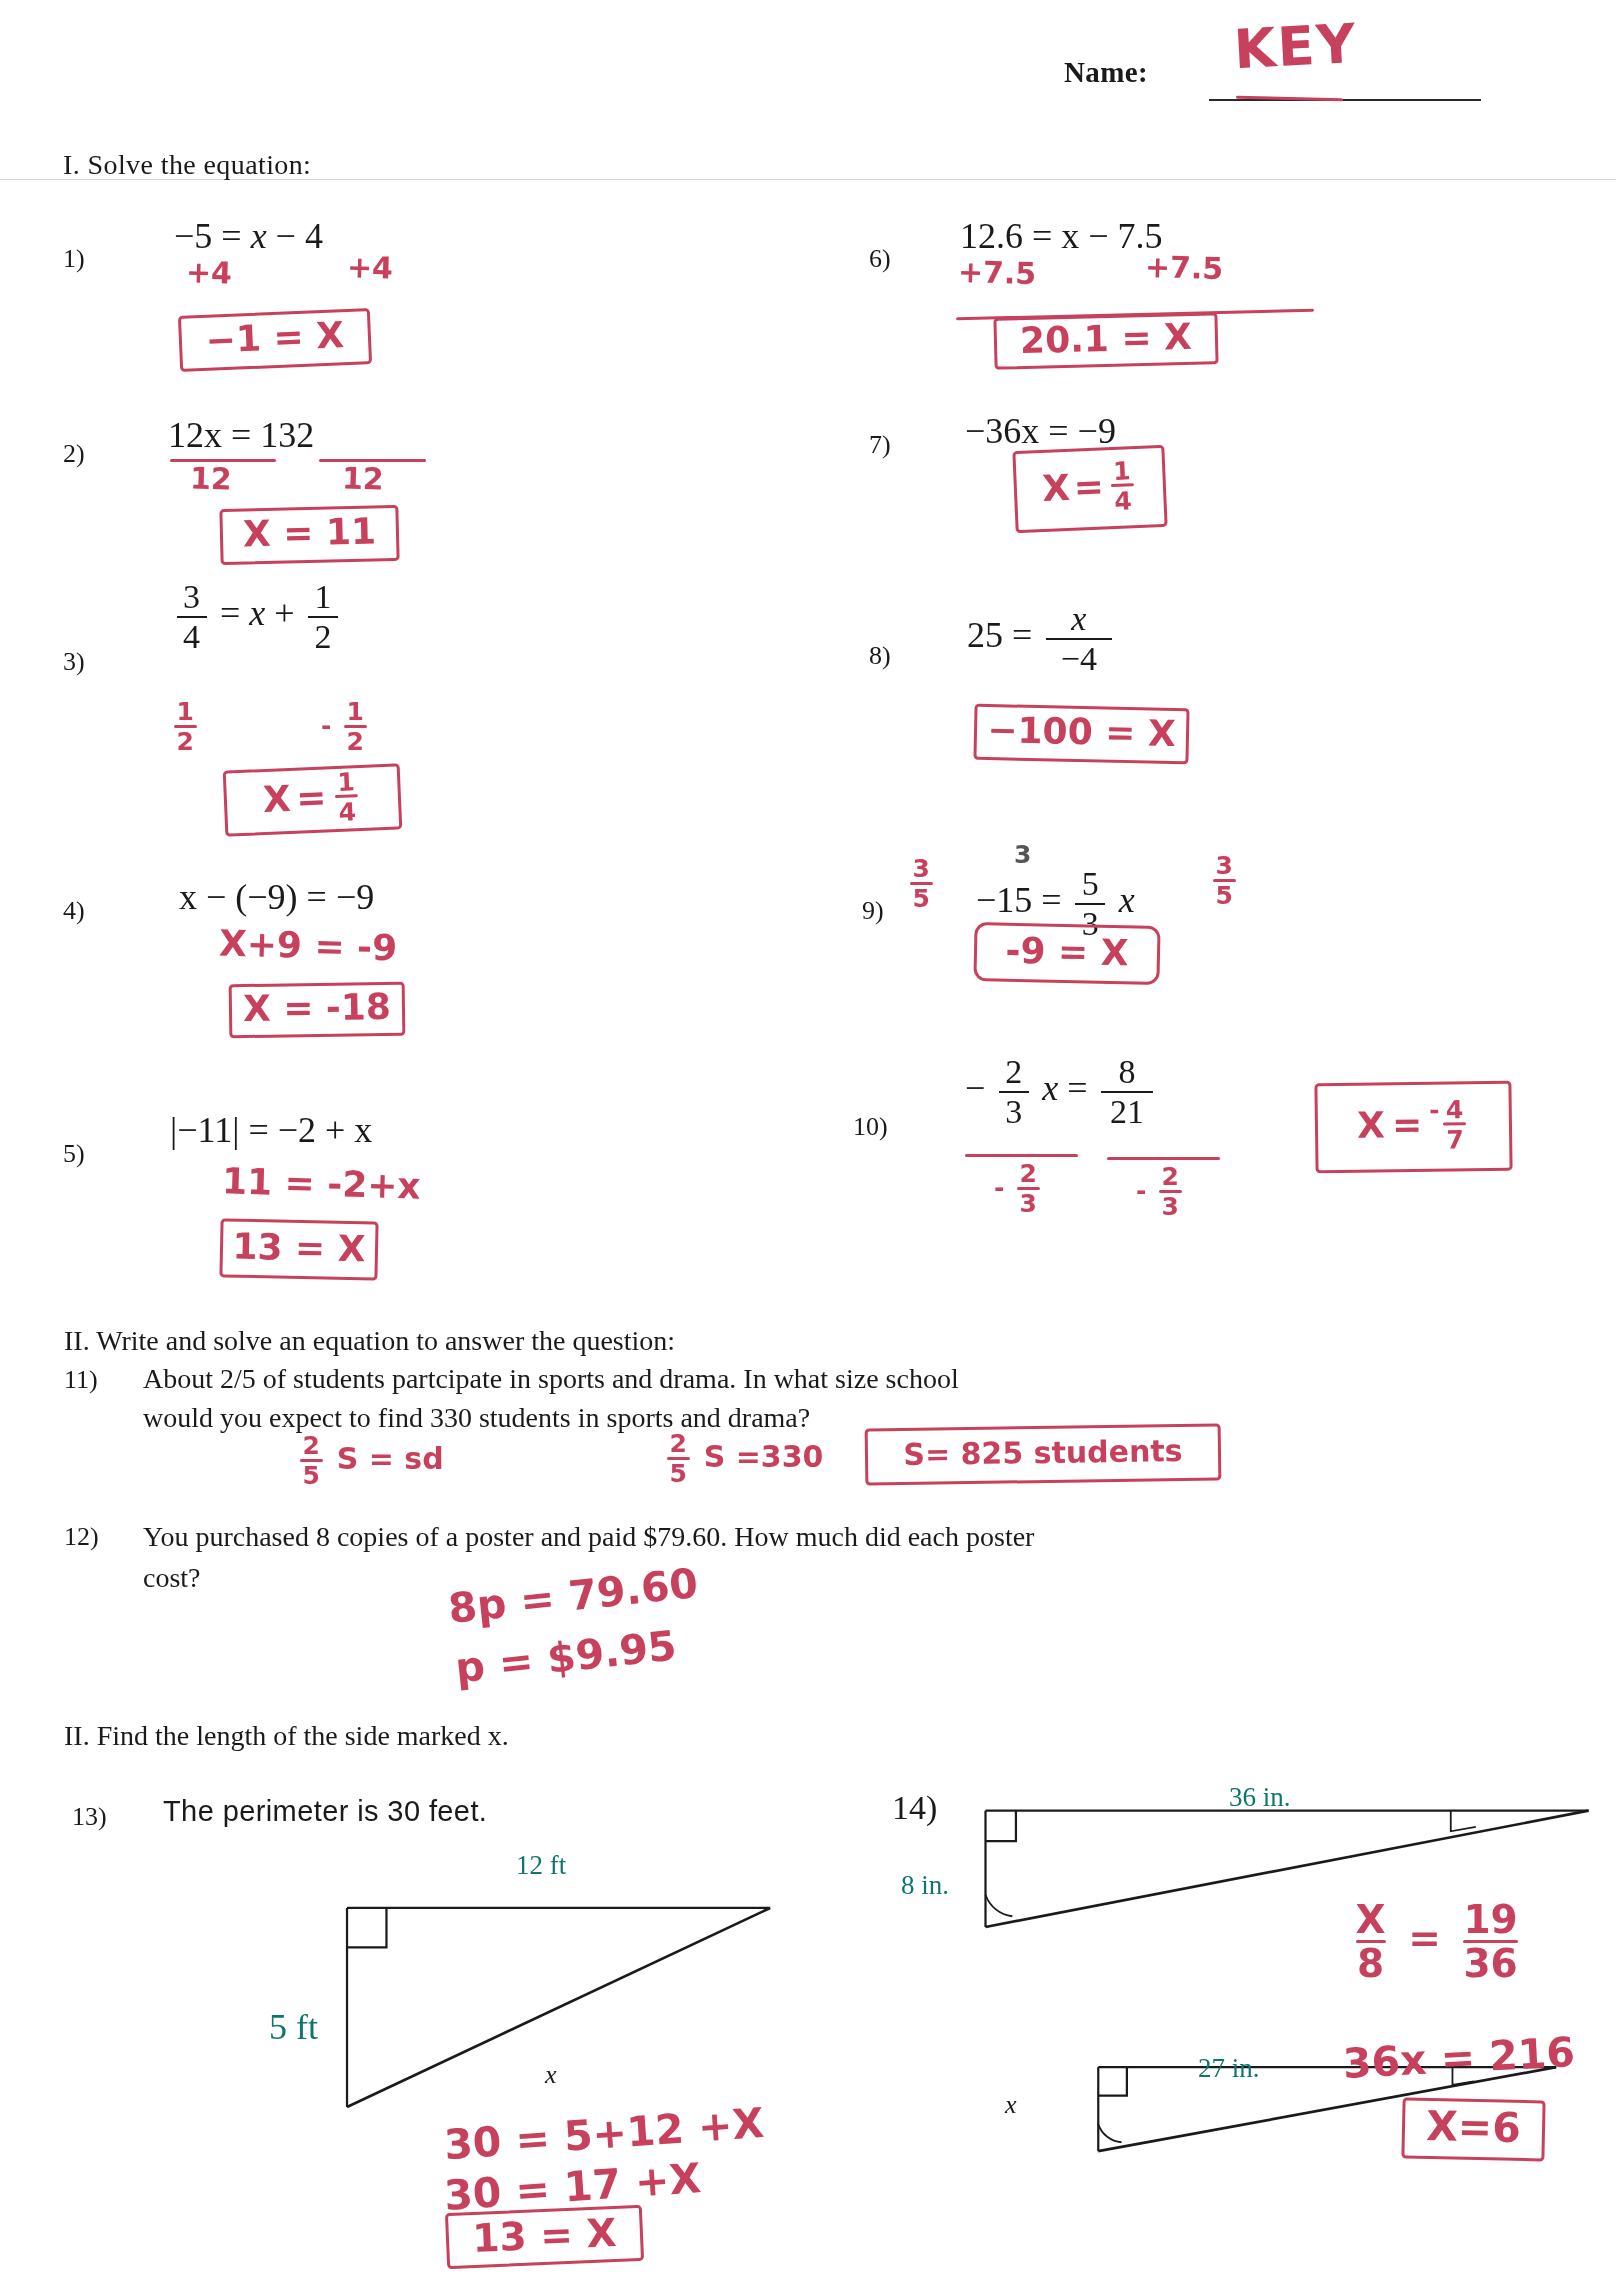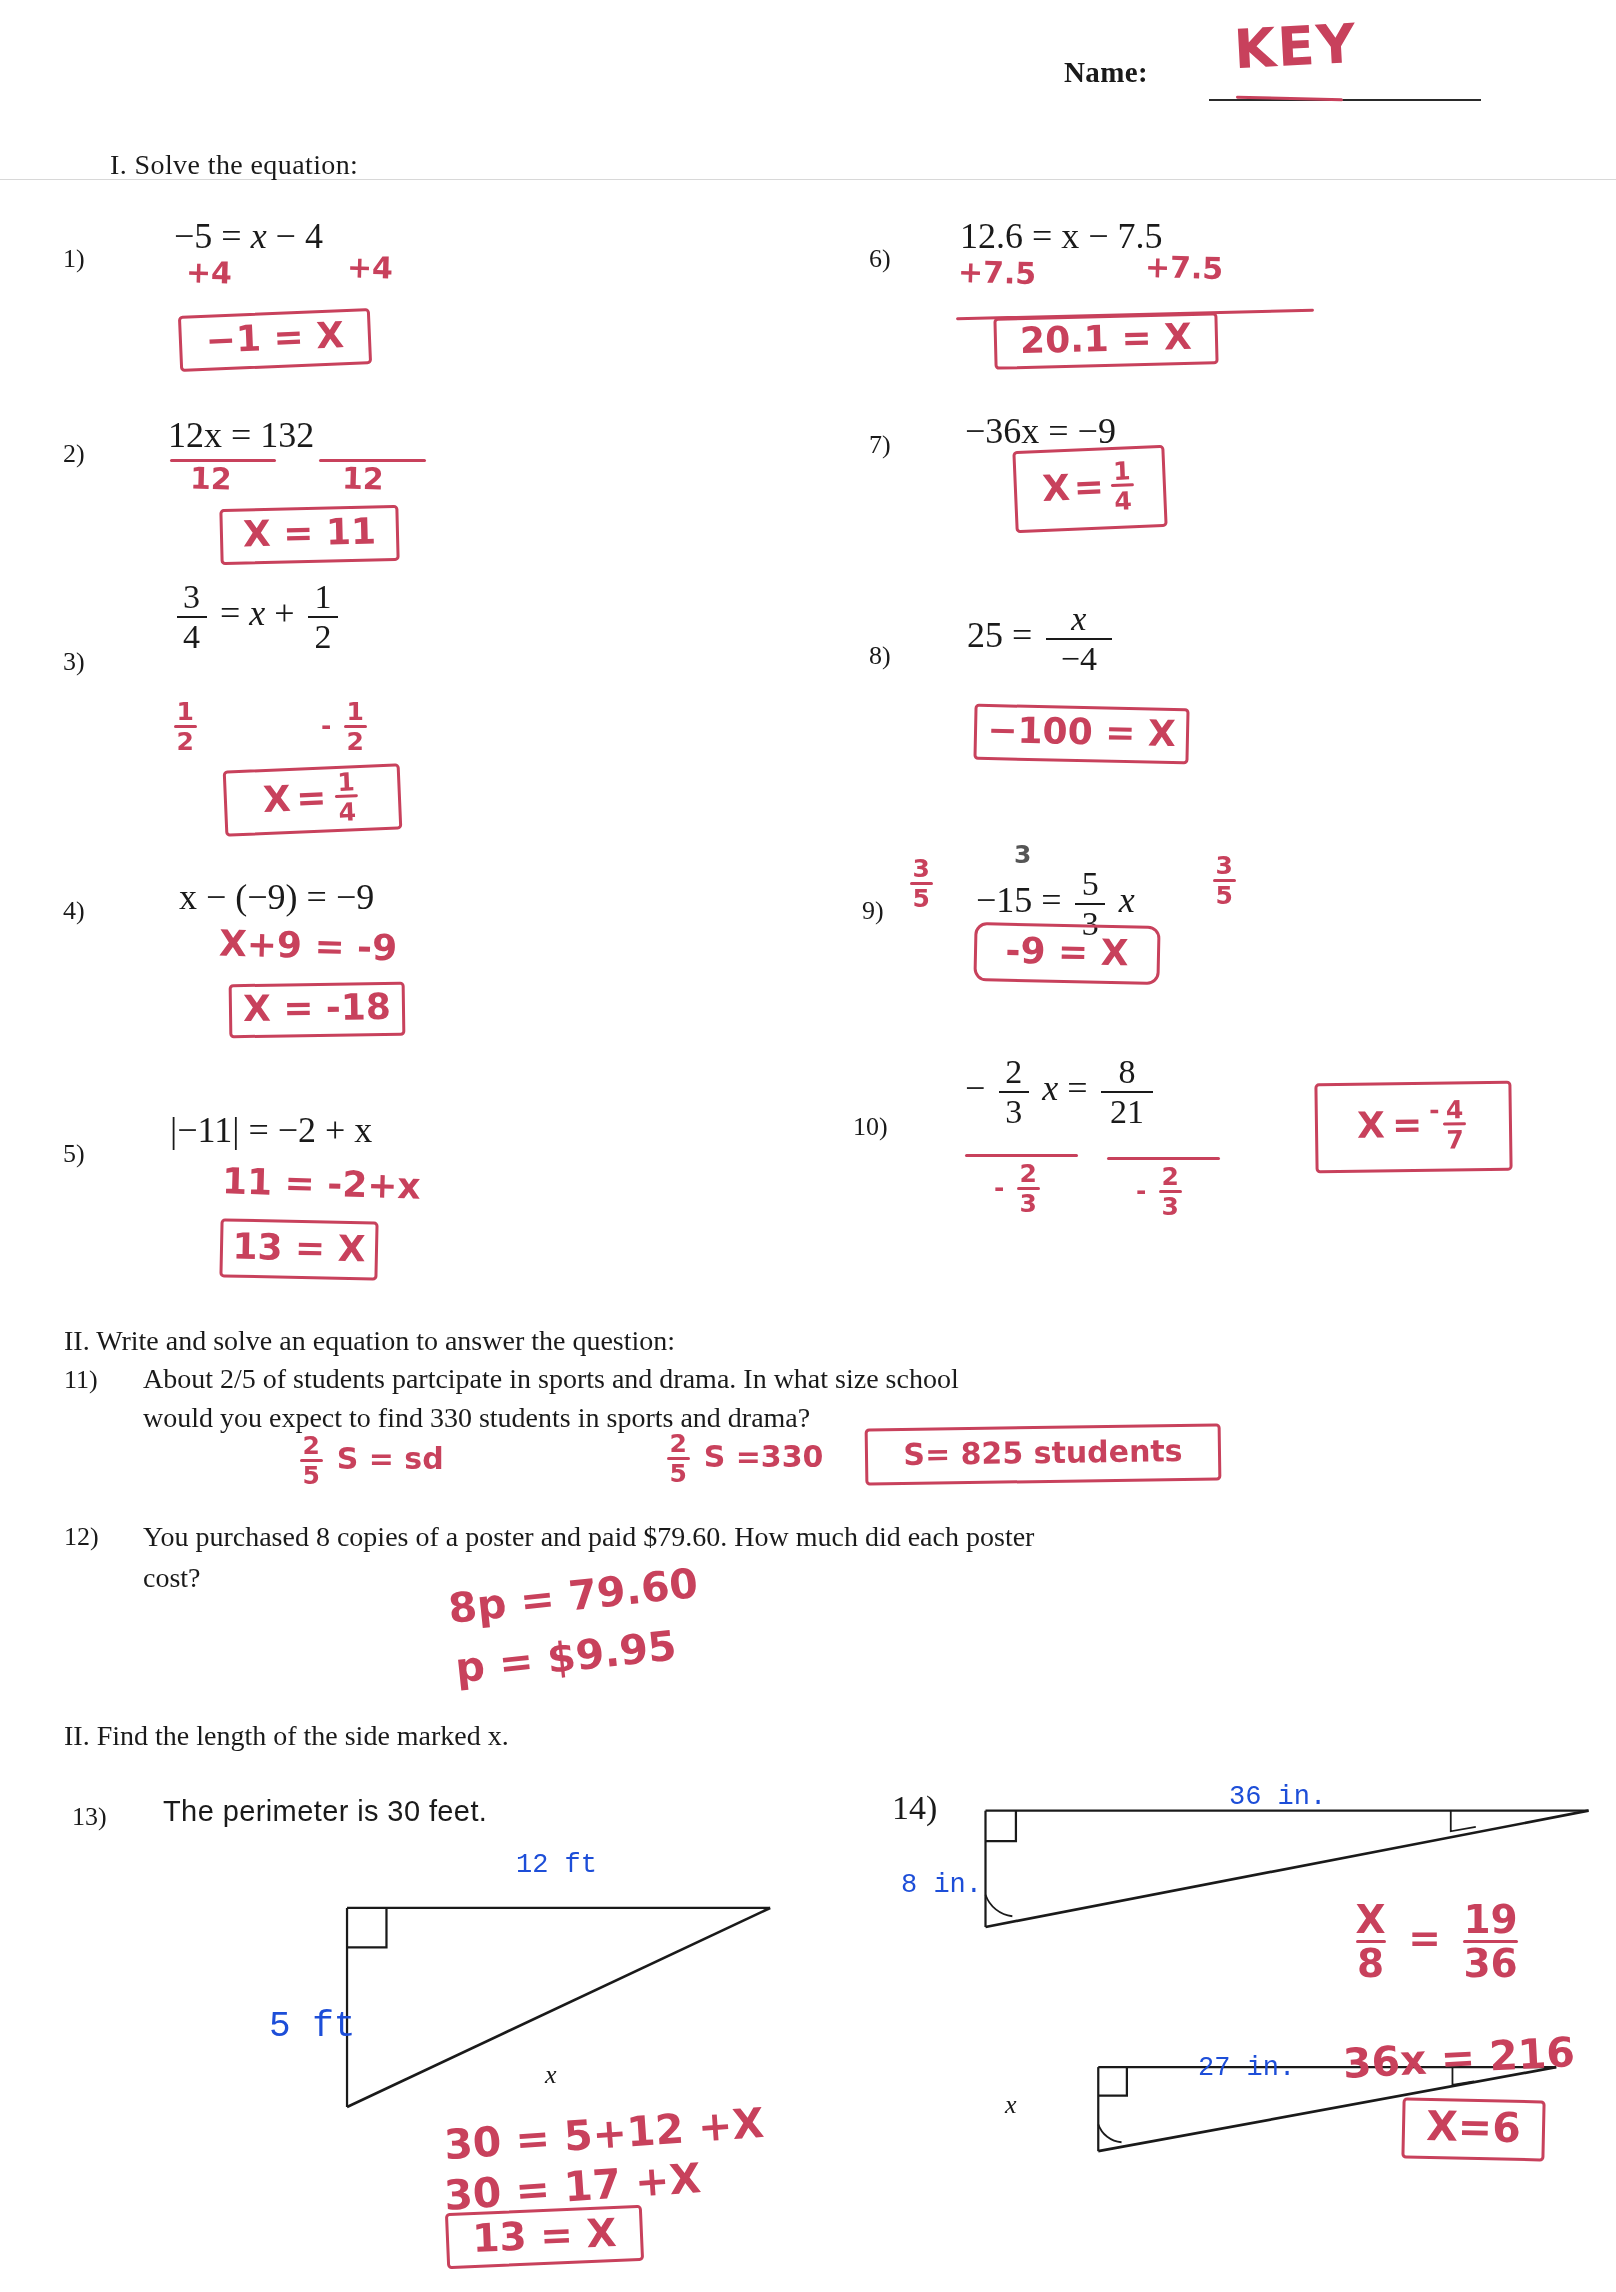--- a/index.html
+++ b/index.html
@@ -19,21 +19,21 @@
   
   .title{
     left:56px;top:56px;font-size:30px;font-weight:bold;
     letter-spacing:0.3px;
   }
   .name-label{left:1064px;top:56px;font-size:29px;font-weight:bold;letter-spacing:0.4px;}
   .name-rule{left:1209px;top:99px;width:272px;height:1.8px;background:#2a2a2a;}
 
   
   .sec{font-size:28px;}
-  .sec-i{left:63px;top:149px;letter-spacing:0.4px;margin-left:47px;}
+  .sec-i{left:63px;top:149px;letter-spacing:0.4px;}
   .scanline{left:0;top:179px;width:1617px;height:0.9px;background:#d8d8d8;}
   .sec-ii{left:64px;top:1325px;font-size:28px;}
   .sec-iii{left:64px;top:1720px;font-size:28px;}
 
   
   .pnum{font-size:26px;}
 
   
   .eq{font-size:36px;letter-spacing:0px;white-space:nowrap;}
   .eq .v{font-style:italic;font-family:"Liberation Serif",serif;}
@@ -76,21 +76,21 @@
   .abox.tilt-a{transform:rotate(-2.4deg);}
   .abox.tilt-b{transform:rotate(-1.4deg);}
   .abox.tilt-c{transform:rotate(1.2deg);}
   .abox.tilt-d{transform:rotate(-0.8deg);}
 
   
   .rline{background:#c8415c;height:2.7px;border-radius:1.8px;}
 
   
   svg{display:block;overflow:visible;}
-  .figlabel{font-family:Liberation Mono, monospace;font-size:24px;color:#1d4ed8;}
+  .figlabel{font-family:Liberation Serif, serif;font-size:24px;color:#0f766e;}
   .figx{font-family:"Liberation Serif",serif;font-style:italic;font-size:26px;color:#1a1a1a;}
 </style>
 </head>
 <body>
 
 <div class="page">
 
   <div class="abs name-label">Name:</div>
   <div class="abs name-rule"></div>
   <div class="abs hw" style="left:1234px;top:19.7px;font-size:54px;transform:rotate(-3deg);letter-spacing:1.8px;">KEY</div>

